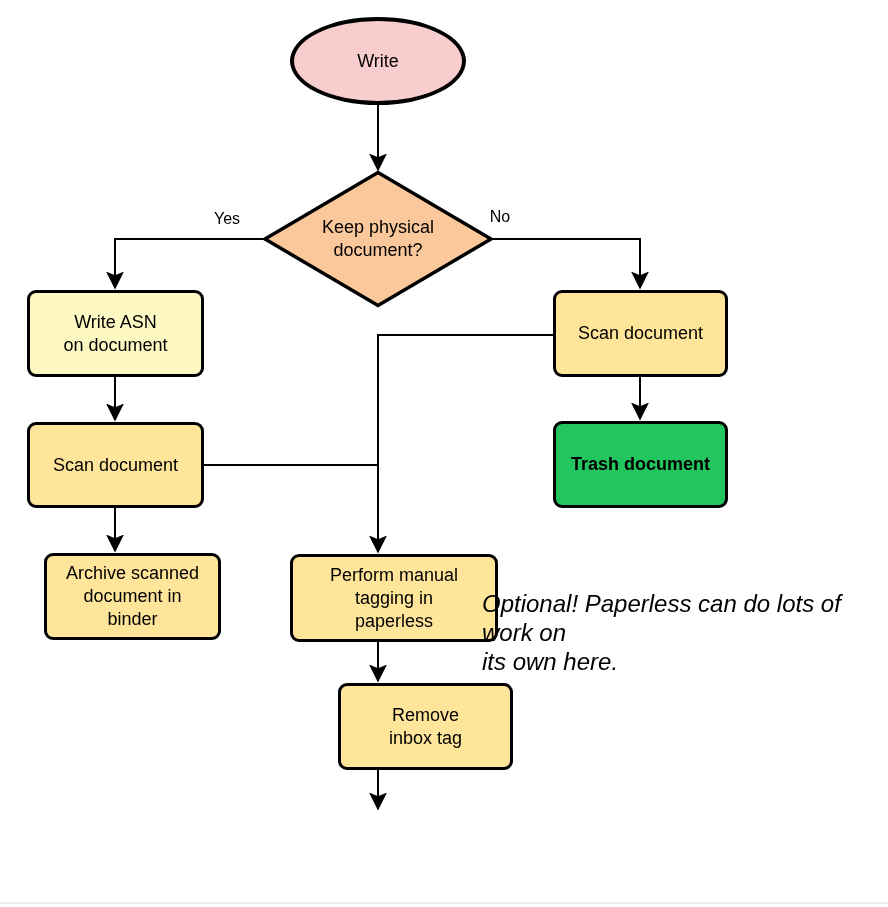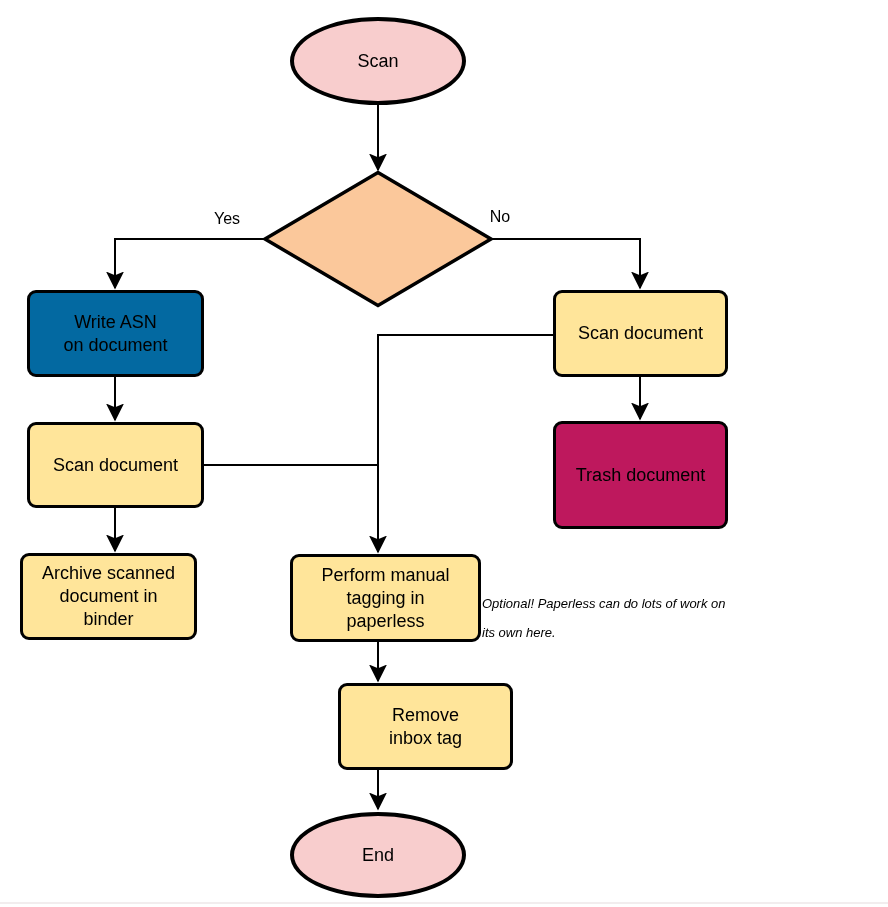--- a/index.html
+++ b/index.html
@@ -42,21 +42,21 @@
   }
   .edge-label {
     position: absolute;
     font-size: 16px;
     text-align: center;
     white-space: nowrap;
   }
   .note {
     position: absolute;
     font-style: italic;
-    font-size: 13px;
+    font-size: 24px;
     line-height: 29px;
     white-space: pre-line;
     text-align: left;
   }
   .bottom-hairline {
     position: absolute;
     left: 0;
     top: 902px;
     width: 888px;
     height: 2px;
@@ -82,47 +82,48 @@
     <polyline points="115,508 115,551" fill="none" stroke="#000000" stroke-width="2" marker-end="url(#arrow)"></polyline>
     <polyline points="640,377 640,419" fill="none" stroke="#000000" stroke-width="2" marker-end="url(#arrow)"></polyline>
     <polyline points="553,335 378,335 378,552" fill="none" stroke="#000000" stroke-width="2" marker-end="url(#arrow)"></polyline>
     <polyline points="204,465 379,465" fill="none" stroke="#000000" stroke-width="2"></polyline>
     <polyline points="378,642 378,681" fill="none" stroke="#000000" stroke-width="2" marker-end="url(#arrow)"></polyline>
     <polyline points="378,770 378,809" fill="none" stroke="#000000" stroke-width="2" marker-end="url(#arrow)"></polyline>
 
     <polygon points="378,172.5 491,239 378,305.5 265,239" stroke="#000000" stroke-width="3.5" style="fill: rgb(251, 200, 155);"></polygon>
   </svg>
 
-  <div class="node terminator" style="left: 290px; top: 17px; width: 176px; height: 88px; background-color: rgb(248, 205, 205);">Scan</div>
+  <div class="node terminator" style="left: 290px; top: 17px; width: 176px; height: 88px; background-color: rgb(248, 205, 205);">Write</div>
 
+  <div class="node diamond-label" style="left:278px; top:214px; width:200px; height:50px;">Keep physical
+document?</div>
 
   <div class="edge-label" style="left:205px; top:210px; width:44px;">Yes</div>
 
   <div class="edge-label" style="left:480px; top:208px; width:40px;">No</div>
 
-  <div class="node process" style="left: 27px; top: 290px; width: 177px; height: 87px; background-color: #0369a1; text-align: center;">Write ASN
+  <div class="node process" style="left: 27px; top: 290px; width: 177px; height: 87px; background-color: #fef9c3; text-align: center;">Write ASN
 on document</div>
 
   <div class="node process" style="left: 27px; top: 422px; width: 177px; height: 86px; background-color: rgb(255, 229, 154);">Scan document</div>
 
-  <div class="node process" style="left: 20px; top: 553px; width: 177px; height: 87px; background-color: rgb(255, 229, 154);">Archive scanned
+  <div class="node process" style="left: 44px; top: 553px; width: 177px; height: 87px; background-color: rgb(255, 229, 154);">Archive scanned
 document in
 binder</div>
 
   <div class="node process" style="left: 553px; top: 290px; width: 175px; height: 87px; background-color: rgb(255, 229, 154);">Scan document</div>
 
-  <div class="node process" style="left: 553px; top: 421px; width: 175px; height: 108px; background-color: #be185d;">Trash document</div>
+  <div class="node process" style="left: 553px; top: 421px; width: 175px; height: 87px; background-color: #22c55e; font-weight: bold;">Trash document</div>
 
-  <div class="node process" style="left: 290px; top: 554px; width: 191px; height: 88px; background-color: rgb(255, 229, 154);">Perform manual
+  <div class="node process" style="left: 290px; top: 554px; width: 208px; height: 88px; background-color: rgb(255, 229, 154);">Perform manual
 tagging in
 paperless</div>
 
   <div class="note" style="left:482px; top:589px; width:400px;">Optional! Paperless can do lots of work on
 its own here.</div>
 
   <div class="node process" style="left: 290px; top: 683px; width: 175px; height: 87px; background-color: rgb(255, 229, 154); margin-left: 48px;">Remove
 inbox tag</div>
 
-  <div class="node terminator" style="left: 290px; top: 812px; width: 176px; height: 86px; background-color: rgb(248, 205, 205);">End</div>
 
   <div class="bottom-hairline"></div>
 
 </div>
 
 </body></html>

